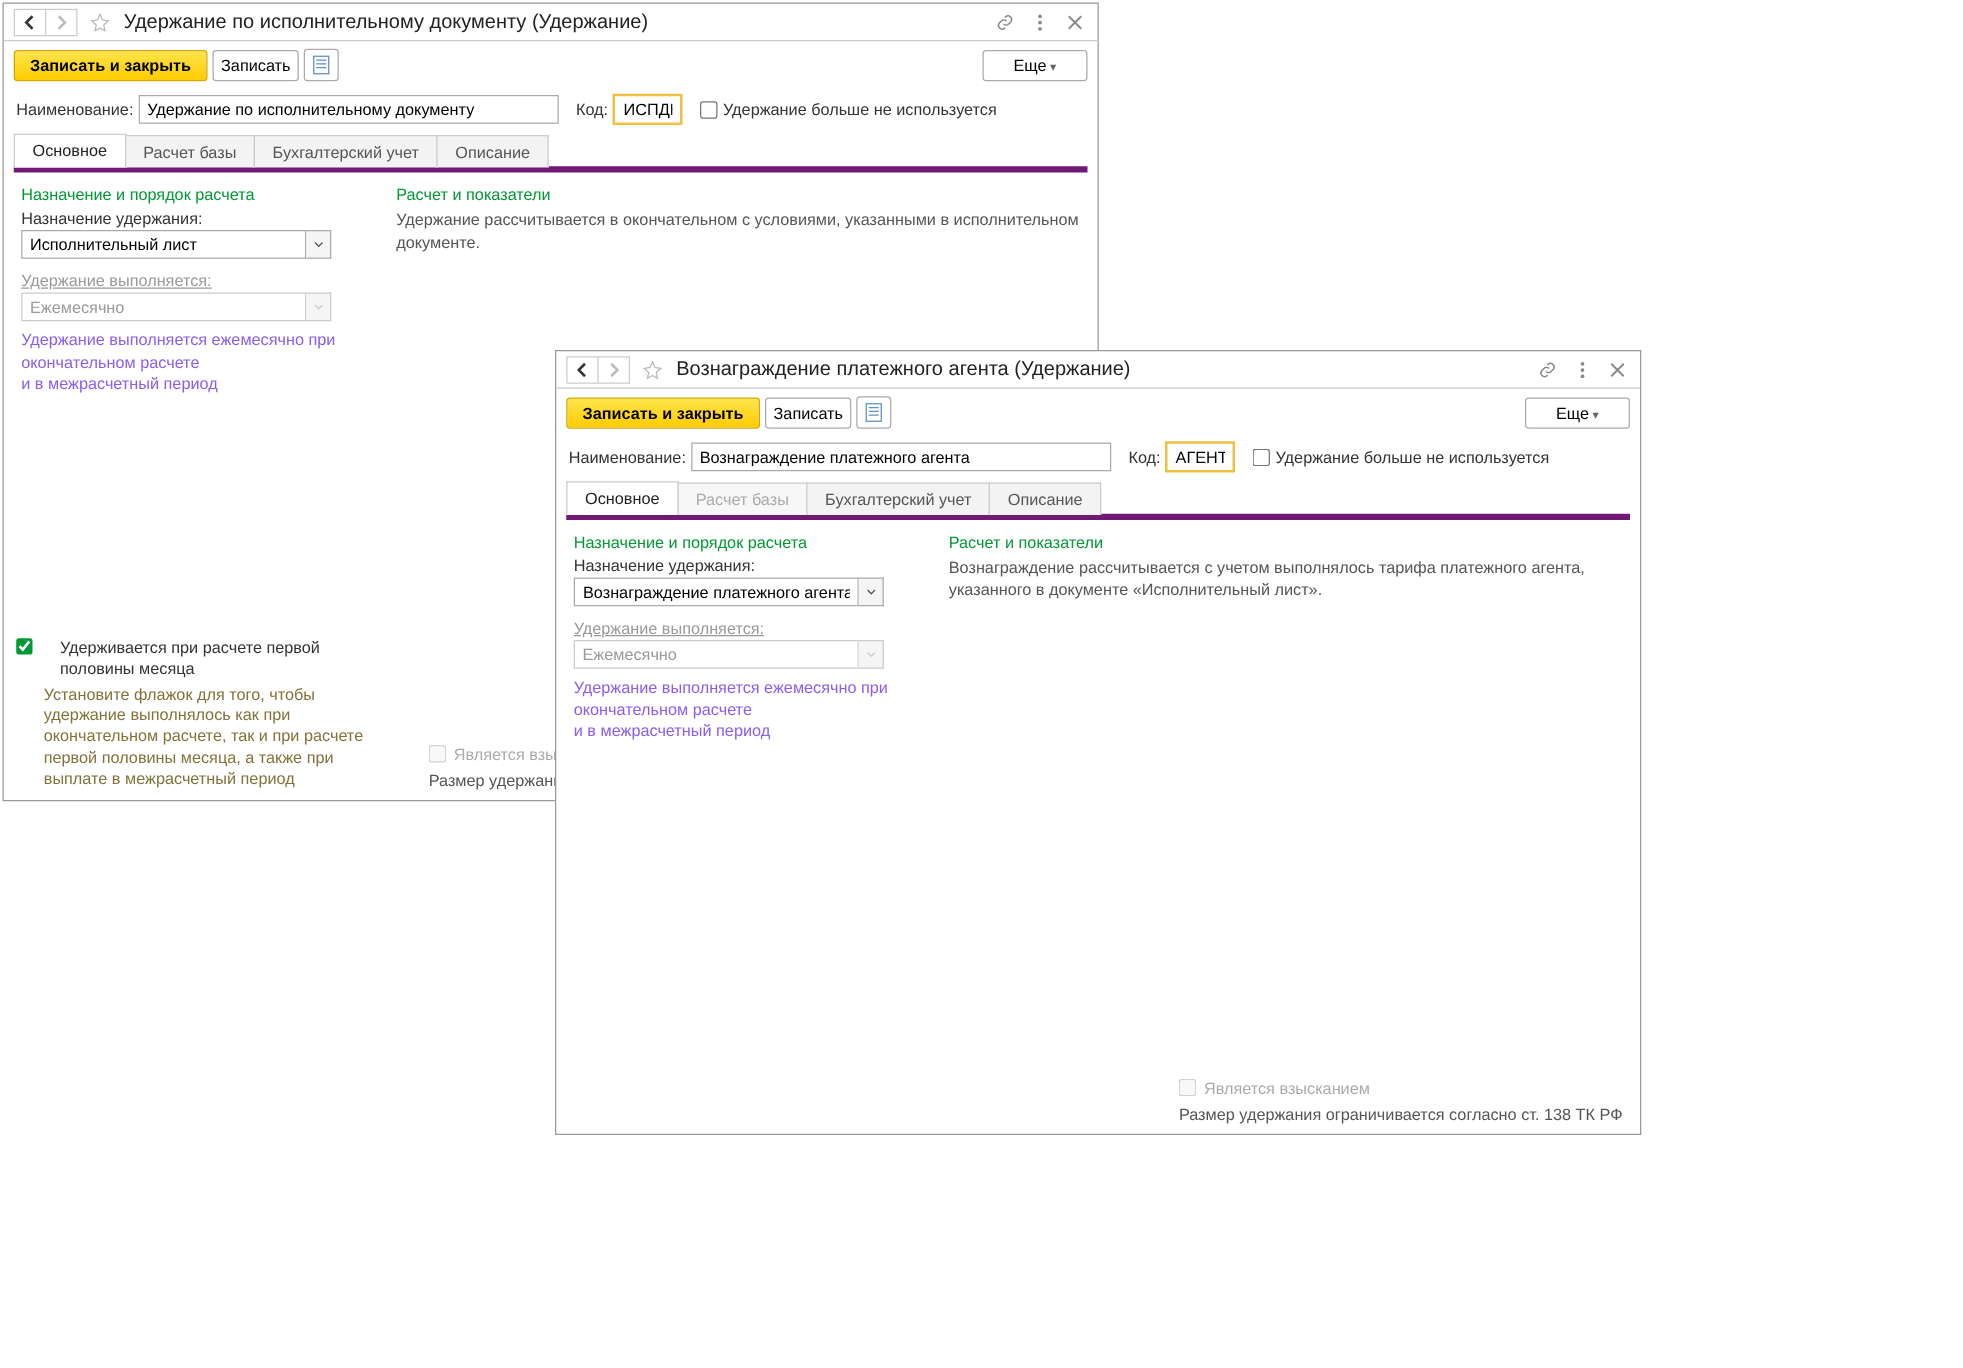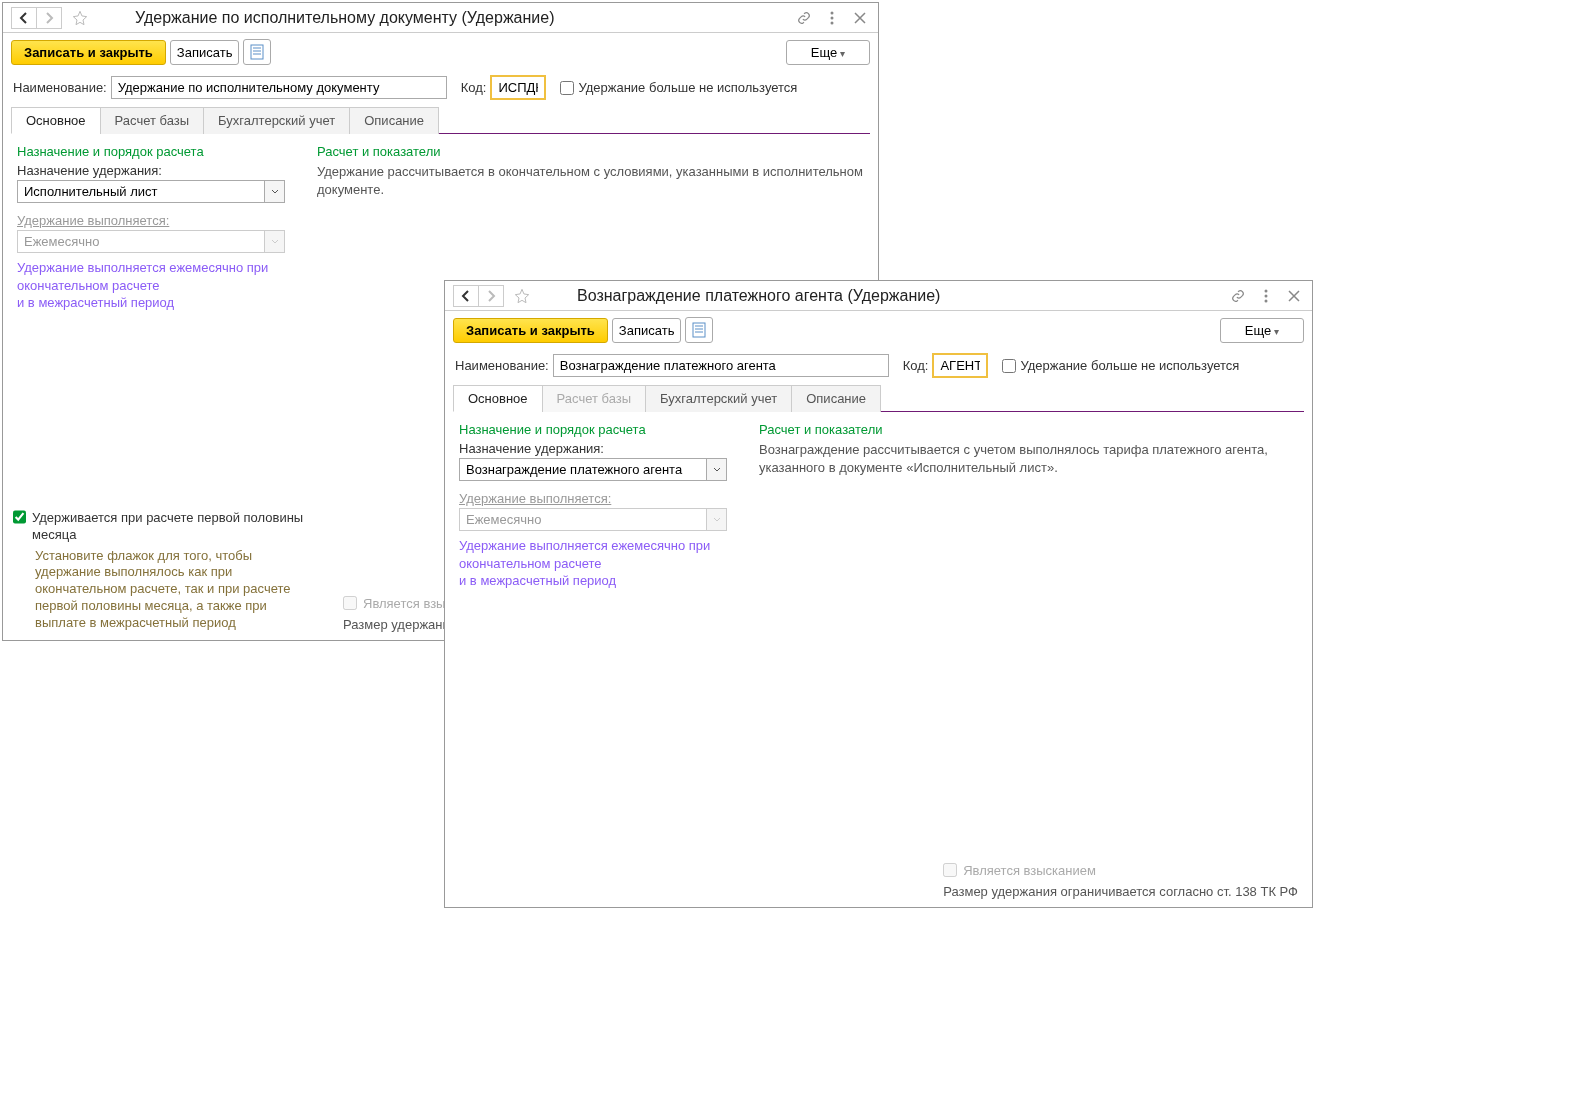--- a/index.html
+++ b/index.html
@@ -4,59 +4,59 @@
 <style>
 * { box-sizing: border-box; margin: 0; padding: 0; }
 body { font-family: Arial, sans-serif; font-size: 13px; color: #333; background: #fff; position: relative; width: 1570px; height: 1094px; }
 .window { position: absolute; background: #fff; border: 1px solid #999; }
 .win1 { left: 2px; top: 2px; width: 877px; height: 639px; }
 .win2 { left: 444px; top: 280px; width: 869px; height: 628px; }
 .titlebar { display: flex; align-items: center; padding: 4px 8px; border-bottom: 1px solid #ccc; height: 30px; }
 .nav-btn { width: 26px; height: 22px; border: 1px solid #ccc; background: #fff; display: inline-flex; align-items: center; justify-content: center; cursor: pointer; margin-right: -1px; }
 .nav-btn svg { width: 12px; height: 12px; }
 .star-btn { width: 26px; height: 22px; border: none; background: none; display: inline-flex; align-items: center; justify-content: center; margin: 0 6px; }
-.title { font-size: 16px; font-weight: normal; color: #222; flex: 1; margin-left: 36px; }
+.title { font-size: 16px; font-weight: normal; color: #222; flex: 1; }
 .tb-right { display: flex; align-items: center; gap: 8px; }
 .tb-icon { width: 20px; height: 20px; display: inline-flex; align-items: center; justify-content: center; cursor: pointer; color: #666; }
 .toolbar { display: flex; align-items: center; padding: 6px 8px; gap: 4px; }
 .btn-primary { background: #ffdd2d; background: linear-gradient(#ffe44d,#ffcc00); border: 1px solid #d4a800; padding: 4px 12px; font-size: 13px; font-weight: bold; cursor: pointer; border-radius: 3px; }
 .btn-secondary { background: #fff; border: 1px solid #aaa; padding: 4px 6px; font-size: 13px; cursor: pointer; border-radius: 3px; }
 .btn-icon { background: #fff; border: 1px solid #aaa; width: 28px; height: 26px; display: inline-flex; align-items: center; justify-content: center; cursor: pointer; border-radius: 3px; }
 .btn-more { background: #fff; border: 1px solid #aaa; padding: 4px 24px; font-size: 13px; cursor: pointer; border-radius: 3px; margin-left: auto; }
 .btn-more::after { content: " ▾"; color: #666; font-size:10px; }
 .header-row { display: flex; align-items: center; padding: 4px 10px; gap: 4px; }
 .header-row label { font-size: 13px; color: #333; }
 .text-input { border: 1px solid #aaa; padding: 3px 6px; font-size: 13px; background:#fff; }
 .name-input { width: 336px; }
 .code-input { width: 56px; border: 2px solid #f0c040; }
 .code-label { margin-left: 10px; }
 .checkbox-wrap { display: inline-flex; align-items: center; gap: 4px; margin-left: 10px; }
 .checkbox { width: 14px; height: 14px; }
-.tabs { display: flex; border-bottom: 1px solid #701a75; margin: 2px 8px 0 8px; }
+.tabs { display: flex; border-bottom: 5px solid #701a75; margin: 2px 8px 0 8px; align-items: flex-end; }
 .tab { padding: 5px 14px; border: 1px solid #ccc; border-bottom: none; background: #f3f3f3; margin-right: -1px; cursor: pointer; font-size: 13px; color: #555; position: relative; top:1px;}
 .tab.active { background: #fff; border-bottom: 1px solid #fff; color: #222; }
 .tab.disabled { color: #aaa; background:#f7f7f7; }
 .tab-body { padding: 10px 14px; display: flex; gap: 20px; }
 .col-left { width: 280px; }
 .col-right { flex: 1; }
 .section-header { color: #009933; font-size: 13px; margin-bottom: 4px; }
 .field-label { font-size: 13px; color: #333; margin-bottom: 2px; display:block; }
 .field-label.disabled { color: #999; text-decoration: underline; }
 .select-wrap { display: flex; }
-.select-input { border: 1px solid #aaa; padding: 3px 6px; font-size: 13px; width: 248px; background:#fff; }
+.select-input { border: 1px solid #aaa; padding: 3px 6px; font-size: 13px; width: 228px; background:#fff; }
 .select-input.disabled { color: #999; border-color:#ccc; }
 .select-btn { width: 20px; border: 1px solid #aaa; border-left: none; background: #f5f5f5; display:flex; align-items:center; justify-content:center; cursor:pointer; }
 .select-btn.disabled { border-color:#ccc; color:#ccc; }
 .select-btn svg { width:8px; height:8px; }
 .info-text { font-size: 13px; color: #8b5cf6; line-height: 1.35; margin-top: 6px; }
 .desc-text { font-size: 13px; color: #555; line-height: 1.35; }
 .bottom-area { position: absolute; bottom: 8px; left: 10px; right: 10px; }
 .bottom-flex { display: flex; align-items: flex-end; gap: 30px; }
 .checkbox-block { width: 300px; }
-.check-line { display:flex; align-items:flex-start; gap:6px; }
+.check-line { display:flex; align-items:flex-start; gap:22px; }
 .green-check { width:14px; height:14px; accent-color: #009933; }
 .check-label { font-size: 13px; color: #333; line-height:1.3; }
 .hint-text { font-size: 13px; color: #84713a; line-height: 1.3; margin-top: 4px; margin-left: 22px; }
 .right-bottom { }
 .disabled-check { display:inline-flex; align-items:center; gap:6px; color:#aaa; }
 .disabled-check input { width:14px; height:14px; }
 .limit-text { font-size:13px; color:#555; margin-top:4px; }
 .bottom-area-2 { position:absolute; bottom:8px; right:14px; text-align:left; }
 .field-gap { margin-top: 10px; }
 </style>

